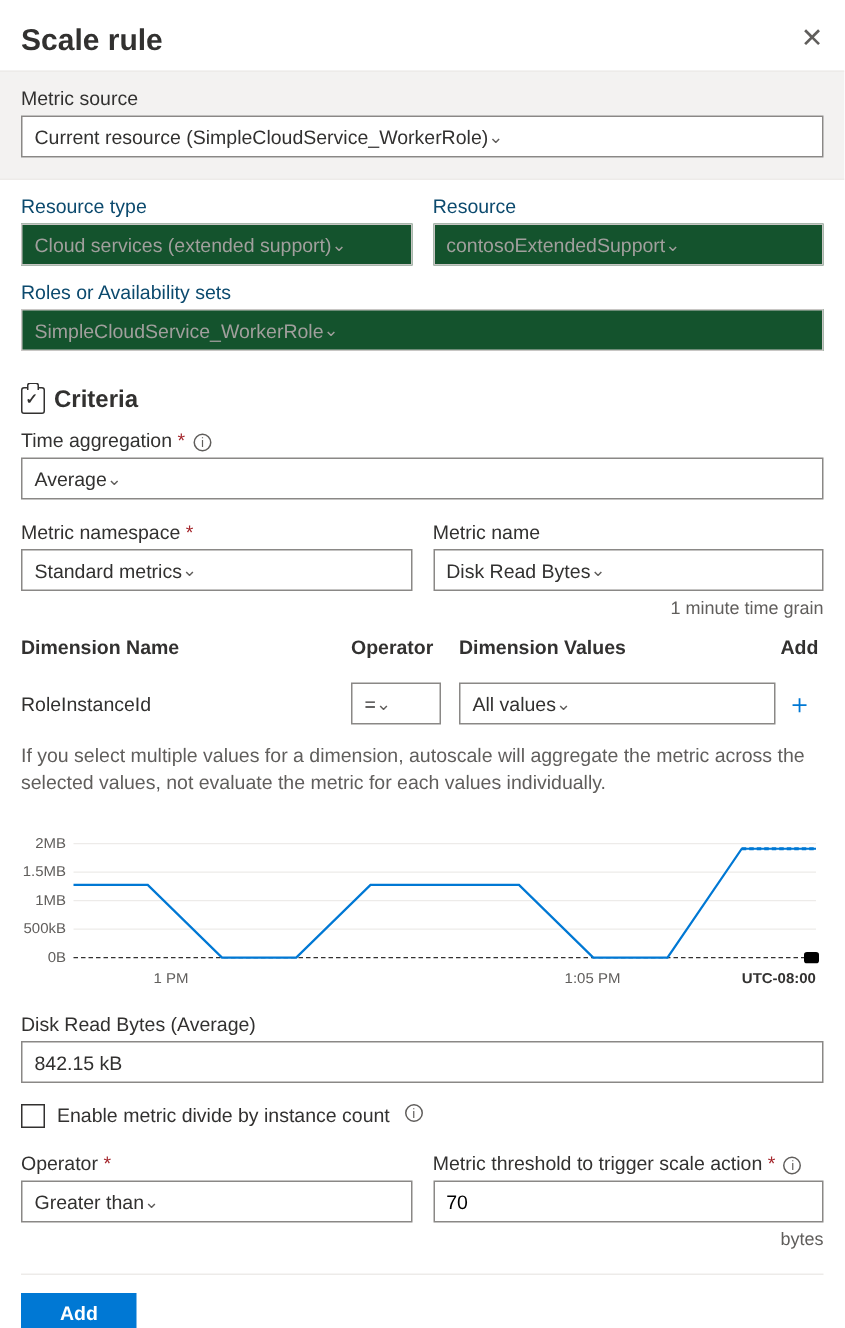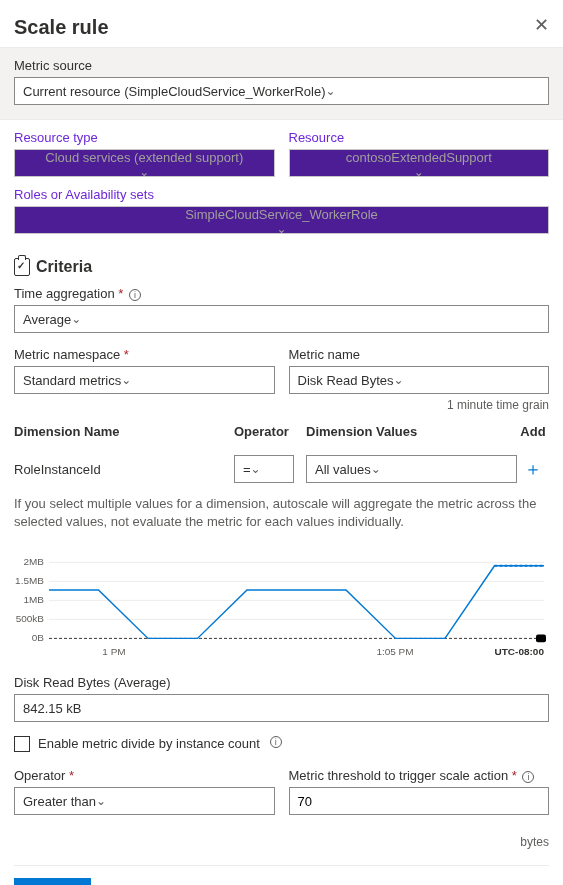--- a/index.html
+++ b/index.html
@@ -17,21 +17,21 @@
     padding: 16px 14px 8px 14px;
   }
   .panel-title { font-size: 20px; font-weight: 600; }
   .close-btn { cursor: pointer; font-size: 18px; color: #605e5c; line-height: 1; }
   .section-grey {
     background: #f3f2f1;
     padding: 10px 14px 14px 14px;
     border-top: 1px solid #edebe9;
     border-bottom: 1px solid #edebe9;
   }
-  .label { font-size: 13px; color: #6d28d9; margin-bottom: 4px; display: block; }
+  .label { font-size: 13px; color: #0c4a6e; margin-bottom: 4px; display: block; }
   .label.dark { color: #323130; }
   .req { color: #a4262c; }
   .info-icon {
     display: inline-flex;
     width: 12px; height: 12px;
     border: 1px solid #605e5c;
     border-radius: 50%;
     font-size: 9px;
     align-items: center; justify-content: center;
     color: #605e5c;
@@ -44,24 +44,23 @@
     border: 1px solid #8a8886;
     background: #fff;
     padding: 0 8px;
     font-size: 13px;
     display: flex;
     align-items: center;
     justify-content: flex-start;
     position: relative;
   }
   .select-box.disabled {
-    background: #4c1d95;
+    background: #14532d;
     border: 1px solid #c8c6c4;
     color: #a19f9d;
-    flex-direction: column;
   }
   .chev { color: #605e5c; font-size: 12px; }
   .select-box.disabled .chev { color: #a19f9d; }
   .body-section { padding: 10px 14px 14px 14px; }
   .row { display: flex; gap: 14px; }
   .col { flex: 1; min-width: 0; }
   .section-heading {
     display: flex; align-items: center; gap: 6px;
     font-size: 16px; font-weight: 600;
     margin: 14px 0 10px 0;
@@ -106,21 +105,21 @@
   .y-tick { font-size: 10px; fill: #605e5c; }
   .x-tick { font-size: 10px; fill: #605e5c; }
   .tz-label { font-size: 10px; fill: #323130; font-weight: 600; }
   .grid-line { stroke: #edebe9; stroke-width: 1; }
   .zero-line { stroke: #323130; stroke-width: 1; stroke-dasharray: 3,2; }
   .data-line { stroke: #0078d4; stroke-width: 1.5; fill: none; }
   .data-dash { stroke: #0078d4; stroke-width: 2; stroke-dasharray: 3,2; fill: none; }
   .marker { fill: #000; }
   .checkbox-row { display: flex; align-items: flex-start; gap: 8px; margin: 14px 0 16px 0; }
   .chk { width: 16px; height: 16px; border: 1px solid #323130; }
-  .bytes-label { text-align: right; color: #605e5c; font-size: 12px; margin-top: 20px; }
+  .bytes-label { text-align: right; color: #605e5c; font-size: 12px; margin-top: 4px; }
   hr.sep { border: none; border-top: 1px solid #edebe9; margin: 16px 0 12px 0; }
   .add-btn {
     background: #0078d4;
     color: #fff;
     border: none;
     padding: 6px 26px;
     font-size: 13px;
     font-weight: 600;
     cursor: pointer;
   }

